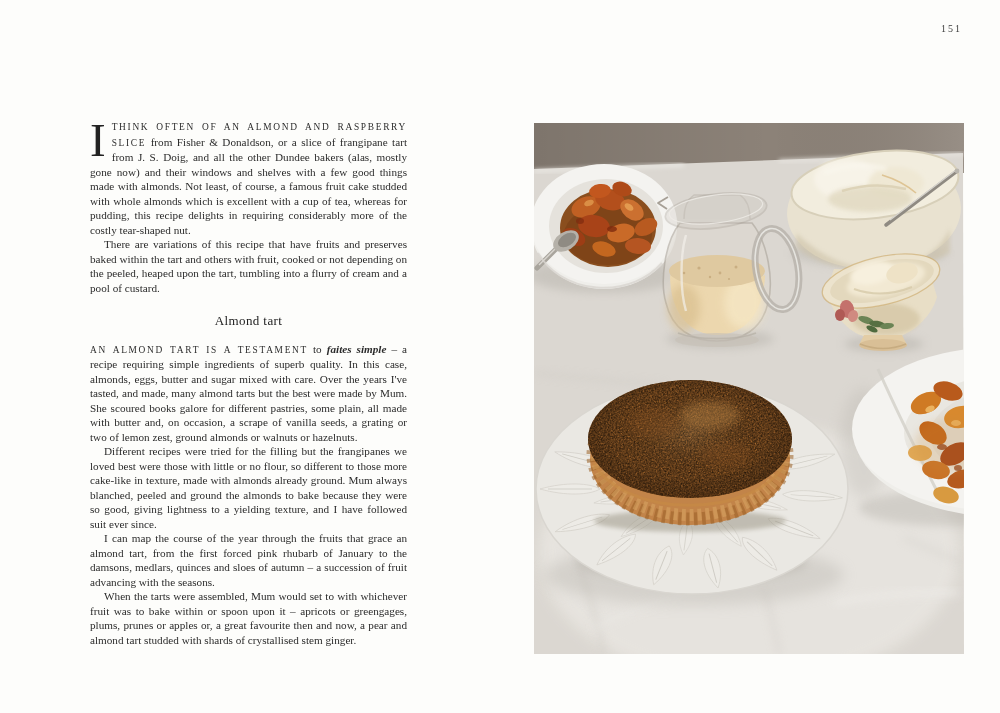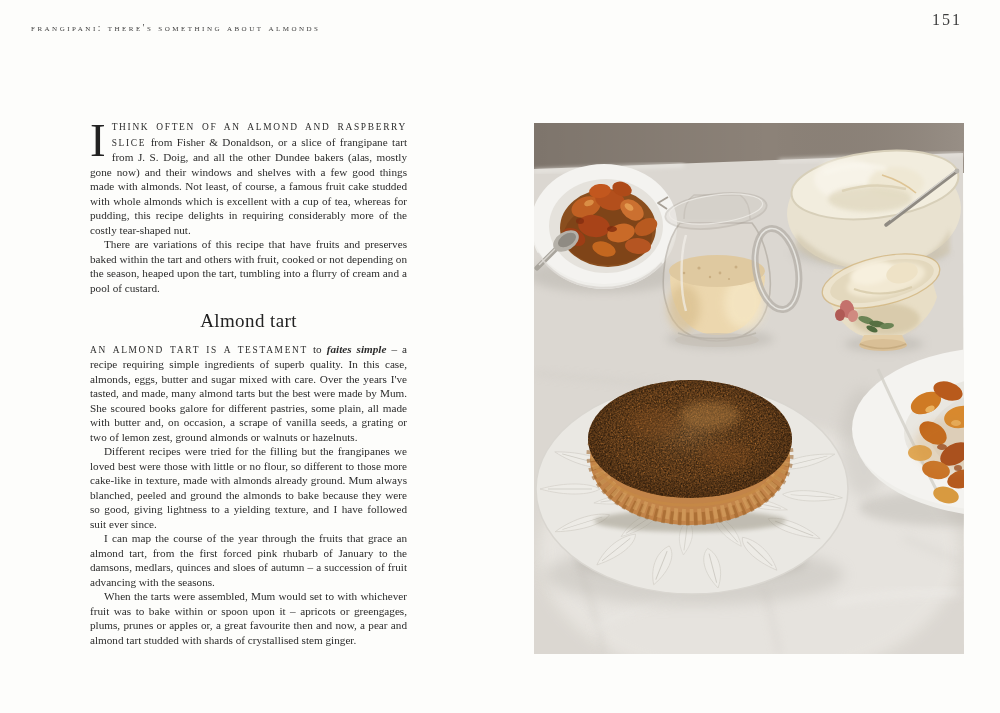--- a/index.html
+++ b/index.html
@@ -11,57 +11,56 @@
     position:relative;overflow:hidden;
     -webkit-font-smoothing:antialiased;
   }
   .spread{position:absolute;inset:0;}
   .runhead{
     position:absolute;left:31px;top:23px;
     font-size:9.5px;letter-spacing:2.5px;color:#3c3c3c;
     font-variant:small-caps;
   }
   .folio{
-    position:absolute;right:38px;top:11px;
-    font-size:16px;letter-spacing:2px;color:#3c3c3c;
+    position:absolute;right:38px;top:23px;
+    font-size:10px;letter-spacing:2px;color:#3c3c3c;
   }
   .text-col{
     position:absolute;left:90px;top:119px;width:317px;
     font-size:11.2px;line-height:14.5px;
     text-align:justify;
   }
   .text-col p{margin:0;}
   .text-col p.indent{text-indent:14px;}
   .sc{font-size:9.4px;letter-spacing:1.7px;}
   .dc{
     float:left;font-size:47px;line-height:37px;
     padding:3px 6px 0 0;color:#222;
   }
   h2.recipe-title{
-    font-weight:400;font-size:19px;letter-spacing:.4px;
+    font-weight:400;font-size:13px;letter-spacing:.4px;
     text-align:center;margin:19px 0 13px 0;color:#222;
   }
   em{font-style:italic;font-weight:bold;}
   figure.photo{
     position:absolute;left:534px;top:123px;width:430px;height:531px;margin:0;
   }
   figure.photo svg{display:block;}
 </style>
 </head>
 <body>
 
 <div class="spread">
 
-  <span class="runhead">frangipani: there's something about almonds</span>
   <span class="folio">151</span>
 
   <main class="text-col">
     <p><span class="dc">I</span><span class="sc">THINK OFTEN OF AN ALMOND AND RASPBERRY SLICE</span>
       <span>from Fisher &amp; Donaldson, or a slice of frangipane tart from J. S. Doig, and all the other Dundee bakers (alas, mostly gone now) and their windows and shelves with a few good things made with almonds. Not least, of course, a famous fruit cake studded with whole almonds which is excellent with a cup of tea, whereas for pudding, this recipe delights in requiring considerably more of the costly tear-shaped nut.</span></p>
-    <p class="indent">There are variations of this recipe that have fruits and preserves baked within the tart and others with fruit, cooked or not depending on the season, heaped upon the tart, tumbling into a flurry of cream and a pool of custard.</p>
+    <p class="indent">There are variations of this recipe that have fruits and preserves baked within the tart and others with fruit, cooked or not depending on the peeled, heaped upon the tart, tumbling into a flurry of cream and a pool of custard.</p>
 
     <h2 class="recipe-title">Almond tart</h2>
 
     <p><span class="sc">AN ALMOND TART IS A TESTAMENT</span><span> to </span><em>faites simple</em><span> – a recipe requiring simple ingredients of superb quality. In this case, almonds, eggs, butter and sugar mixed with care. Over the years I've tasted, and made, many almond tarts but the best were made by Mum. She scoured books galore for different pastries, some plain, all made with butter and, on occasion, a scrape of vanilla seeds, a grating or two of lemon zest, ground almonds or walnuts or hazelnuts.</span></p>
     <p class="indent">Different recipes were tried for the filling but the frangipanes we loved best were those with little or no flour, so different to those more cake-like in texture, made with almonds already ground. Mum always blanched, peeled and ground the almonds to bake because they were so good, giving lightness to a yielding texture, and I have followed suit ever since.</p>
     <p class="indent">I can map the course of the year through the fruits that grace an almond tart, from the first forced pink rhubarb of January to the damsons, medlars, quinces and sloes of autumn – a succession of fruit advancing with the seasons.</p>
     <p class="indent">When the tarts were assembled, Mum would set to with whichever fruit was to bake within or spoon upon it – apricots or greengages, plums, prunes or apples or, a great favourite then and now, a pear and almond tart studded with shards of crystallised stem ginger.</p>
   </main>
 
   <figure class="photo">

